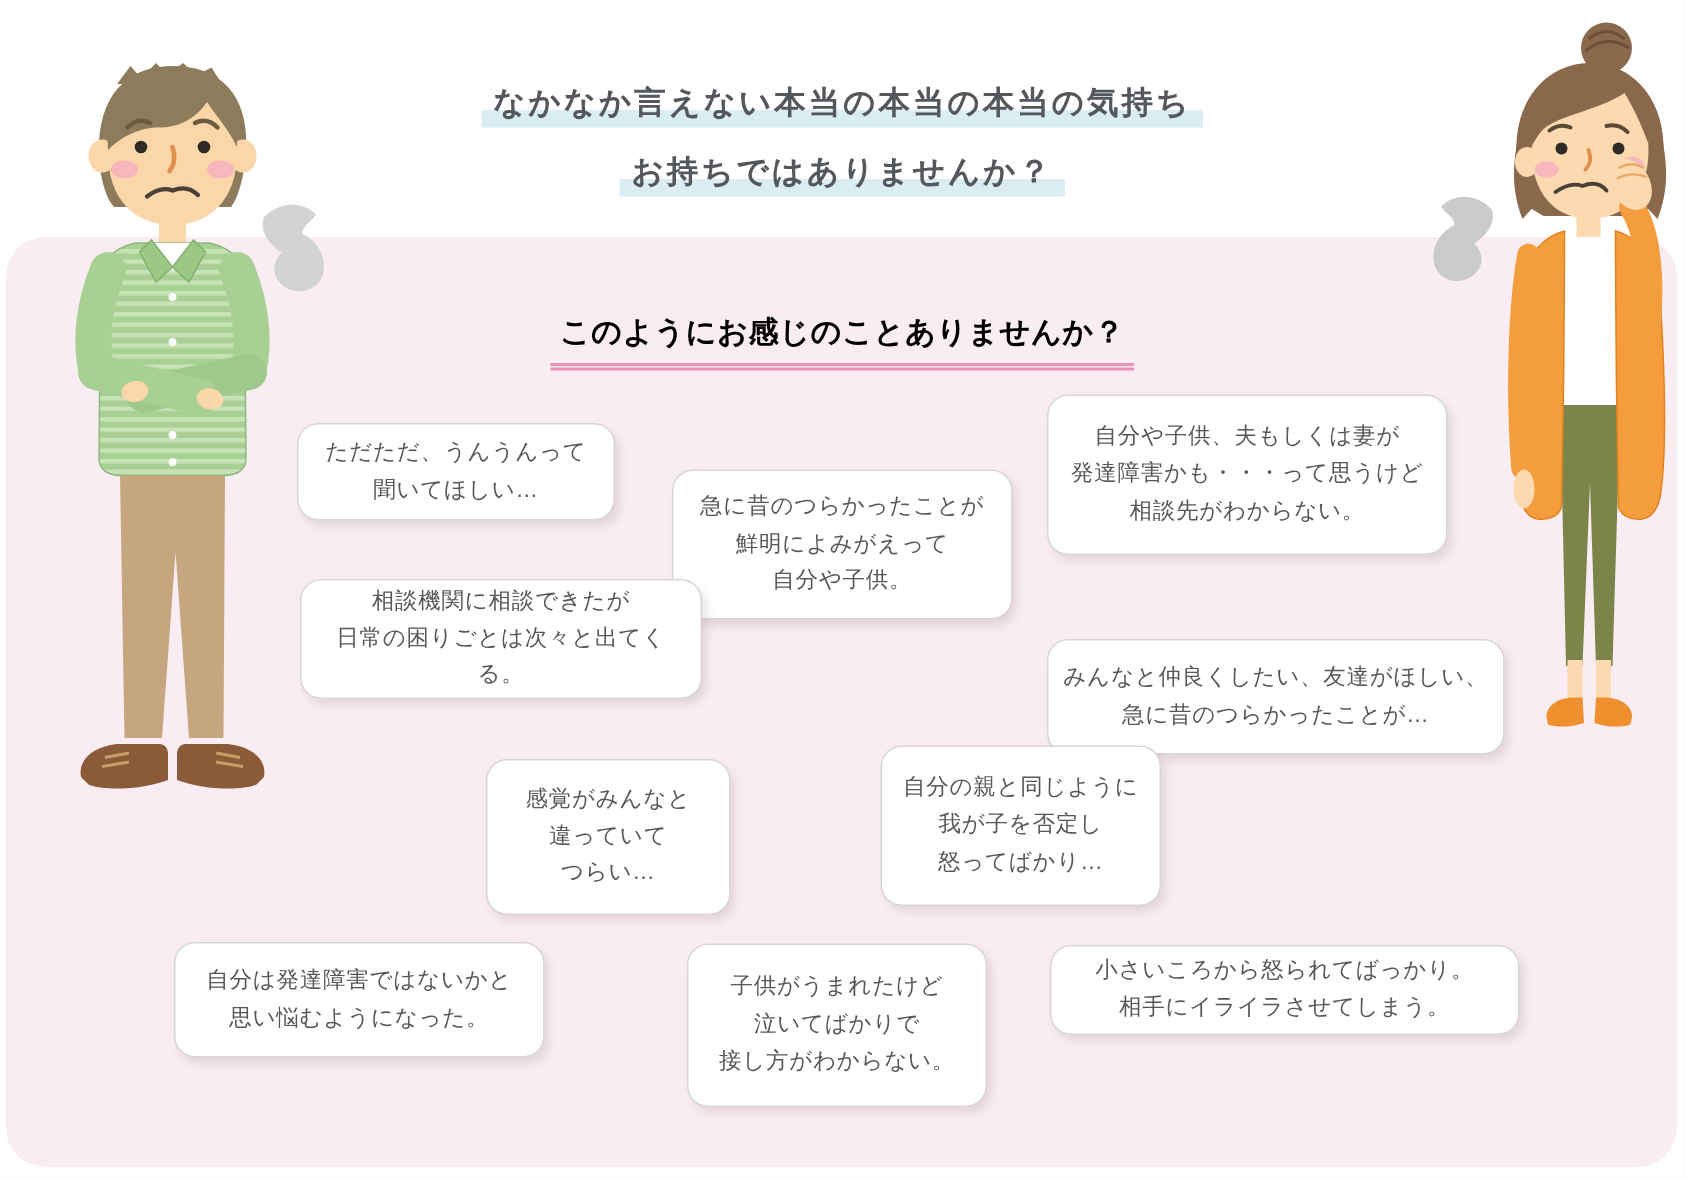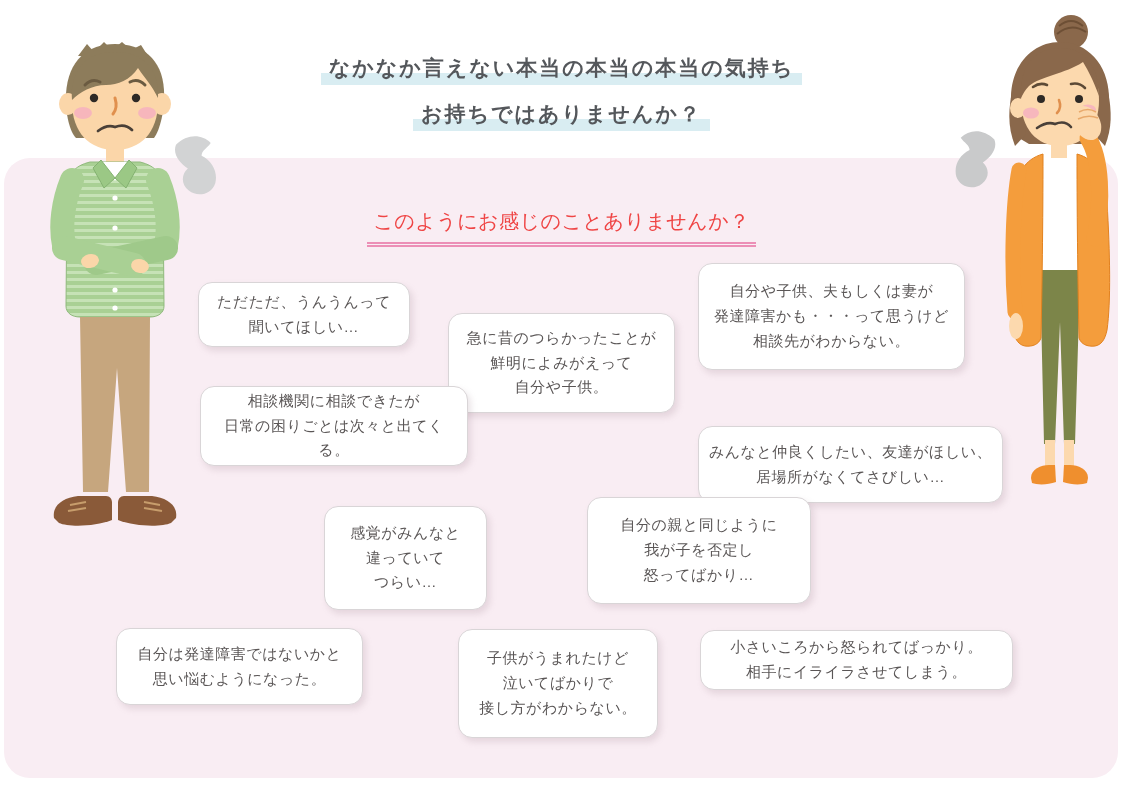--- a/index.html
+++ b/index.html
@@ -20,38 +20,38 @@
     background:linear-gradient(transparent 62%, #d9edf2 62%);
   }
   
   .panel{
     position:absolute;left:4px;top:158px;width:1114px;height:620px;
     background:#f9edf3;border-radius:26px;z-index:1;
   }
   
   .heading{
     position:absolute;top:208px;left:0;right:0;margin:auto;width:max-content;
-    font-size:20px;font-weight:normal;color:#ef4444;letter-spacing:.5px;
+    font-size:20px;font-weight:bold;color:#000000;letter-spacing:.5px;
     padding:0 6px 7px;border-bottom:5px double #ec8fb6;z-index:4;
   }
   
   .bubble{
     position:absolute;z-index:4;box-sizing:border-box;
     display:flex;align-items:center;justify-content:center;text-align:center;
     background:#ffffff;border:1px solid #d9d5d7;border-radius:14px;
     box-shadow:3px 4px 6px rgba(160,130,145,.22);
     color:#5a5656;font-size:15px;line-height:1.65;letter-spacing:.5px;
     white-space:pre-line;padding:6px 8px;
   }
   .b1{left:198px;top:282px;width:212px;height:65px}
   .b2{left:448px;top:313px;width:227px;height:100px}
   .b3{left:698px;top:263px;width:267px;height:107px}
   .b4{left:200px;top:386px;width:268px;height:80px}
   .b5{left:698px;top:426px;width:305px;height:77px}
-  .b6{left:587px;top:497px;width:224px;height:107px}
+  .b6{left:587px;top:497px;width:187px;height:107px}
   .b7{left:324px;top:506px;width:163px;height:104px}
   .b8{left:116px;top:628px;width:247px;height:77px}
   .b9{left:458px;top:629px;width:200px;height:109px}
   .b10{left:700px;top:630px;width:313px;height:60px}
   
   .figure{position:absolute;z-index:3;}
   .man-fig{left:30px;top:40px;width:160px;height:490px;}
   .woman-fig{left:985px;top:12px;width:135px;height:480px;}
   .puff{position:absolute;z-index:2;}
   .puff-man{left:167px;top:132px;width:60px;height:64px;}
@@ -84,21 +84,21 @@
 聞いてほしい…</div>
   <div class="bubble b2">急に昔のつらかったことが
 鮮明によみがえって
 自分や子供。</div>
   <div class="bubble b3">自分や子供、夫もしくは妻が
 発達障害かも・・・って思うけど
 相談先がわからない。</div>
   <div class="bubble b4">相談機関に相談できたが
 日常の困りごとは次々と出てくる。</div>
   <div class="bubble b5">みんなと仲良くしたい、友達がほしい、
-居場所がなくてさびしい…</div>
+急に昔のつらかったことが…</div>
   <div class="bubble b6">自分の親と同じように
 我が子を否定し
 怒ってばかり…</div>
   <div class="bubble b7">感覚がみんなと
 違っていて
 つらい…</div>
   <div class="bubble b8">自分は発達障害ではないかと
 思い悩むようになった。</div>
   <div class="bubble b9">子供がうまれたけど
 泣いてばかりで

